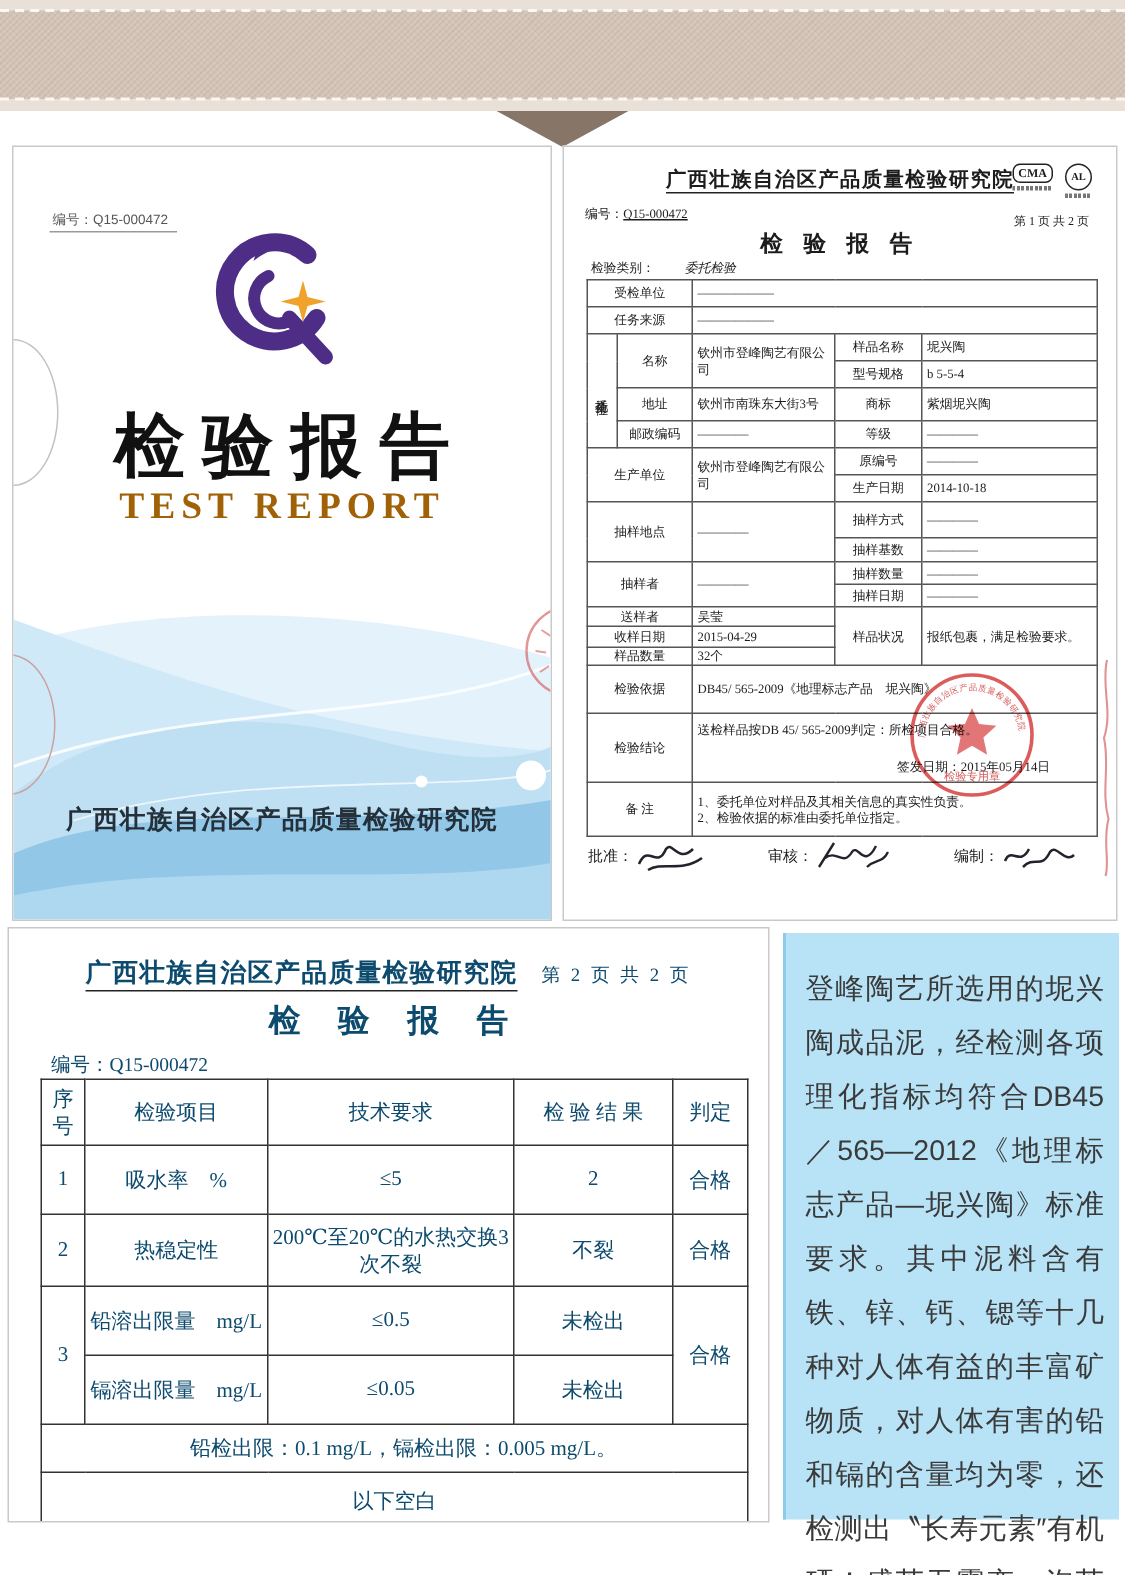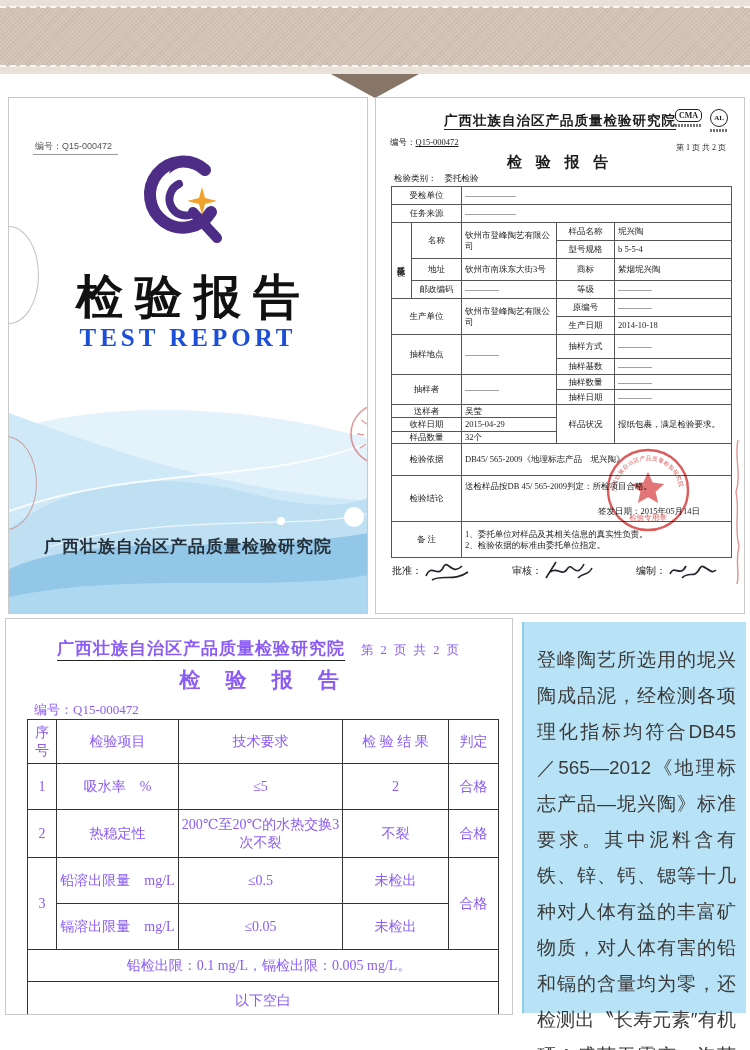--- a/index.html
+++ b/index.html
@@ -33,21 +33,21 @@
   
   .cover-no{position:absolute;left:24px;top:42px;font-size:9px;color:#555;
     border-bottom:1px solid #999;padding:0 6px 1px 2px;}
   .cover-logo{position:absolute;left:50%;top:56px;transform:translateX(-50%);}
   .gxqt{position:absolute;left:0;top:152px;width:100%;text-align:center;font-weight:bold;
     font-size:16px;letter-spacing:3px;color:#4e2d87;}
   .gxqt .gold{color:#f0a22a;}
   .cover-title{position:absolute;left:0;top:168px;width:100%;text-align:center;
     font-size:47px;font-weight:bold;color:#111;letter-spacing:12px;text-indent:12px;}
   .cover-title-en{position:absolute;left:0;top:226px;width:100%;text-align:center;
-    font-size:25px;font-weight:bold;color:#1d4ed8;letter-spacing:4px;}
+    font-size:25px;font-weight:bold;color:#a16207;letter-spacing:4px;}
   .waves{position:absolute;left:0;bottom:0;width:360px;height:252px;}
   .cover-inst{position:absolute;left:0;top:437px;width:100%;text-align:center;font-weight:bold;
     font-size:17px;color:#24303a;letter-spacing:1px;}
   .cover-inst-en{position:absolute;left:0;top:459px;width:100%;text-align:center;
     font-size:7.5px;color:#45535e;}
   .arc-left{position:absolute;border-radius:50%;}
   .cover-stamp-clip{position:absolute;right:0;top:300px;width:30px;height:72px;overflow:hidden;}
 
   
   #rep1{font-family:"Liberation Serif","DejaVu Serif",serif;color:#1c1c1c;}
@@ -59,36 +59,36 @@
   .badge-cma{border:1.5px solid #222;border-radius:5px;font-size:8px;font-weight:bold;
     padding:1px 3px;letter-spacing:0;}
   .badge-cal{border:1.5px solid #222;border-radius:50%;width:16px;height:16px;font-size:7px;
     font-weight:bold;display:flex;align-items:center;justify-content:center;}
   .badge-sub{height:3px;background:repeating-linear-gradient(90deg,#777 0 2px,transparent 2px 3px);
     margin-top:2px;}
   .r1-page{position:absolute;right:18px;top:44px;font-size:8px;}
   .r1-title{position:absolute;left:0;top:55px;width:100%;text-align:center;
     font-size:15px;font-weight:bold;letter-spacing:5px;}
   .r1-cat{position:absolute;left:18px;top:75px;font-size:8.5px;}
-  .r1-cat .v{margin-left:8px;}
+  .r1-cat .v{margin-left:20px;font-style:italic;}
   .t1{position:absolute;left:15px;top:88px;border-collapse:collapse;table-layout:fixed;
     width:340px;font-size:8.5px;line-height:1.2;}
   .t1 td{border:1px solid #555;padding:0 3px;overflow:hidden;}
   .t1 .lbl{text-align:center;}
   .t1 .vert span{writing-mode:vertical-lr;text-orientation:upright;letter-spacing:1px;display:inline-block;}
   .t1 .concl{position:relative;}
   .t1 .signdate{display:block;text-align:right;margin-top:14px;padding-right:28px;}
   .r1-sigs{position:absolute;left:16px;top:460px;width:340px;display:flex;gap:42px;
     font-size:10px;align-items:center;}
   .sig-item{display:flex;align-items:center;}
   .r1-stamp{position:absolute;left:228px;top:348px;opacity:.88;mix-blend-mode:multiply;}
   .r1-scribble{position:absolute;right:0;top:338px;}
 
   
-  #rep2{font-family:"Liberation Serif","DejaVu Serif",serif;color:#8b5cf6;}
+  #rep2{font-family:"Liberation Serif","DejaVu Serif",serif;color:#0c4a6e;}
   .r2-head{position:absolute;left:0;top:18px;width:100%;text-align:center;white-space:nowrap;}
   .r2-head .inst{font-size:17px;font-weight:bold;border-bottom:1.5px solid #222;
     padding-bottom:2px;letter-spacing:1px;}
   .r2-head .pg{font-size:12.5px;margin-left:16px;letter-spacing:2px;}
   .r2-title{position:absolute;left:0;top:47px;width:100%;text-align:center;
     font-size:21px;font-weight:bold;letter-spacing:10px;text-indent:10px;}
   .r2-no{position:absolute;left:28px;top:82px;font-size:13px;}
   .t2{position:absolute;left:21px;top:100px;border-collapse:collapse;table-layout:fixed;
     width:471px;font-size:14px;}
   .t2 td{border:1px solid #333;text-align:center;padding:1px 2px;overflow:hidden;}

